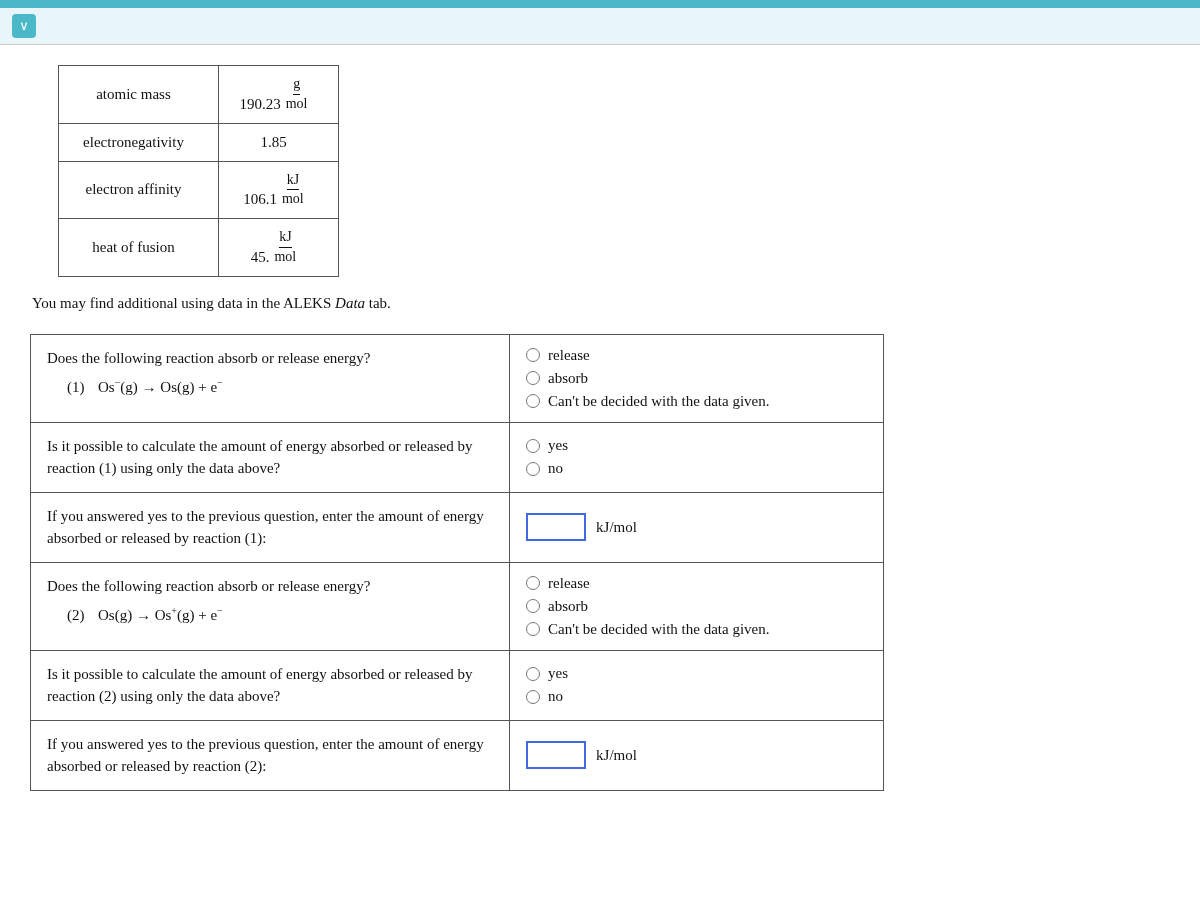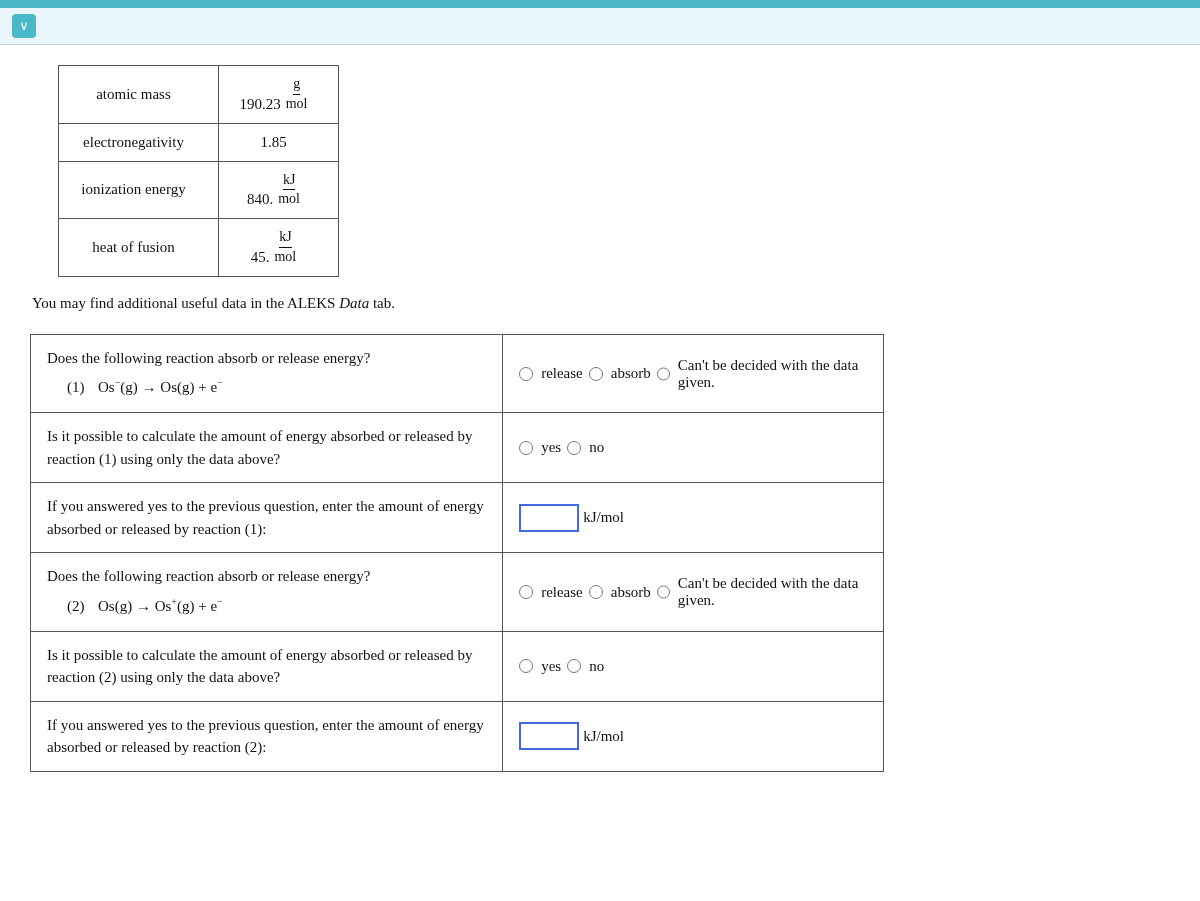--- a/index.html
+++ b/index.html
@@ -104,21 +104,21 @@
     .questions-table .question-cell {
       width: 520px;
     }
     .questions-table .answer-cell {
       width: 400px;
       vertical-align: middle;
     }
 
     .radio-group {
       display: flex;
-      flex-direction: row;
+      flex-direction: column;
       gap: 6px;
     }
     .radio-item {
       display: flex;
       align-items: center;
       gap: 8px;
       font-size: 15px;
     }
     .radio-item input[type="radio"] {
       width: 14px;
@@ -135,21 +135,21 @@
     }
 
     sup {
       font-size: 10px;
       vertical-align: super;
     }
 
     .energy-input-cell {
       display: flex;
       align-items: center;
-      gap: 4px;
+      gap: 10px;
     }
     .energy-input {
       width: 60px;
       height: 28px;
       border: 2px solid #4169e1;
       font-size: 14px;
       padding: 2px 4px;
       font-family: 'Times New Roman', Times, serif;
     }
 
@@ -184,24 +184,24 @@
         <span class="denominator">mol</span>
       </span>
     </div>
           </td>
   </tr>
         <tr>
     <td class="prop-name">electronegativity</td>
     <td class="prop-value"><span>1.85</span></td>
   </tr>
         <tr>
-    <td class="prop-name">ionization energy</td>
+    <td class="prop-name">electron affinity</td>
     <td class="prop-value">
             <div class="value-with-fraction">
-      <span>840.</span>
+      <span>106.1</span>
       <span class="fraction">
         <span class="numerator">kJ</span>
         <span class="denominator">mol</span>
       </span>
     </div>
           </td>
   </tr>
         <tr>
     <td class="prop-name">heat of fusion</td>
     <td class="prop-value">
@@ -211,21 +211,21 @@
         <span class="numerator">kJ</span>
         <span class="denominator">mol</span>
       </span>
     </div>
           </td>
   </tr>
       </tbody>
   </table>
 
   <p class="aleks-note">
-    <span>You may find additional useful data in the ALEKS </span><em>Data</em><span> tab.</span>
+    <span>You may find additional using data in the ALEKS </span><em>Data</em><span> tab.</span>
   </p>
 
   <table class="questions-table">
     <tbody id="questions-body">
     <tr>
     <td class="question-cell">
             <div class="question-text">Does the following reaction absorb or release energy?</div>
       <div class="reaction-line">
         <span class="question-number">(1)&nbsp;&nbsp;</span>
         <span>Os<sup>−</sup>(g) → Os(g) + e<sup>−</sup></span>

